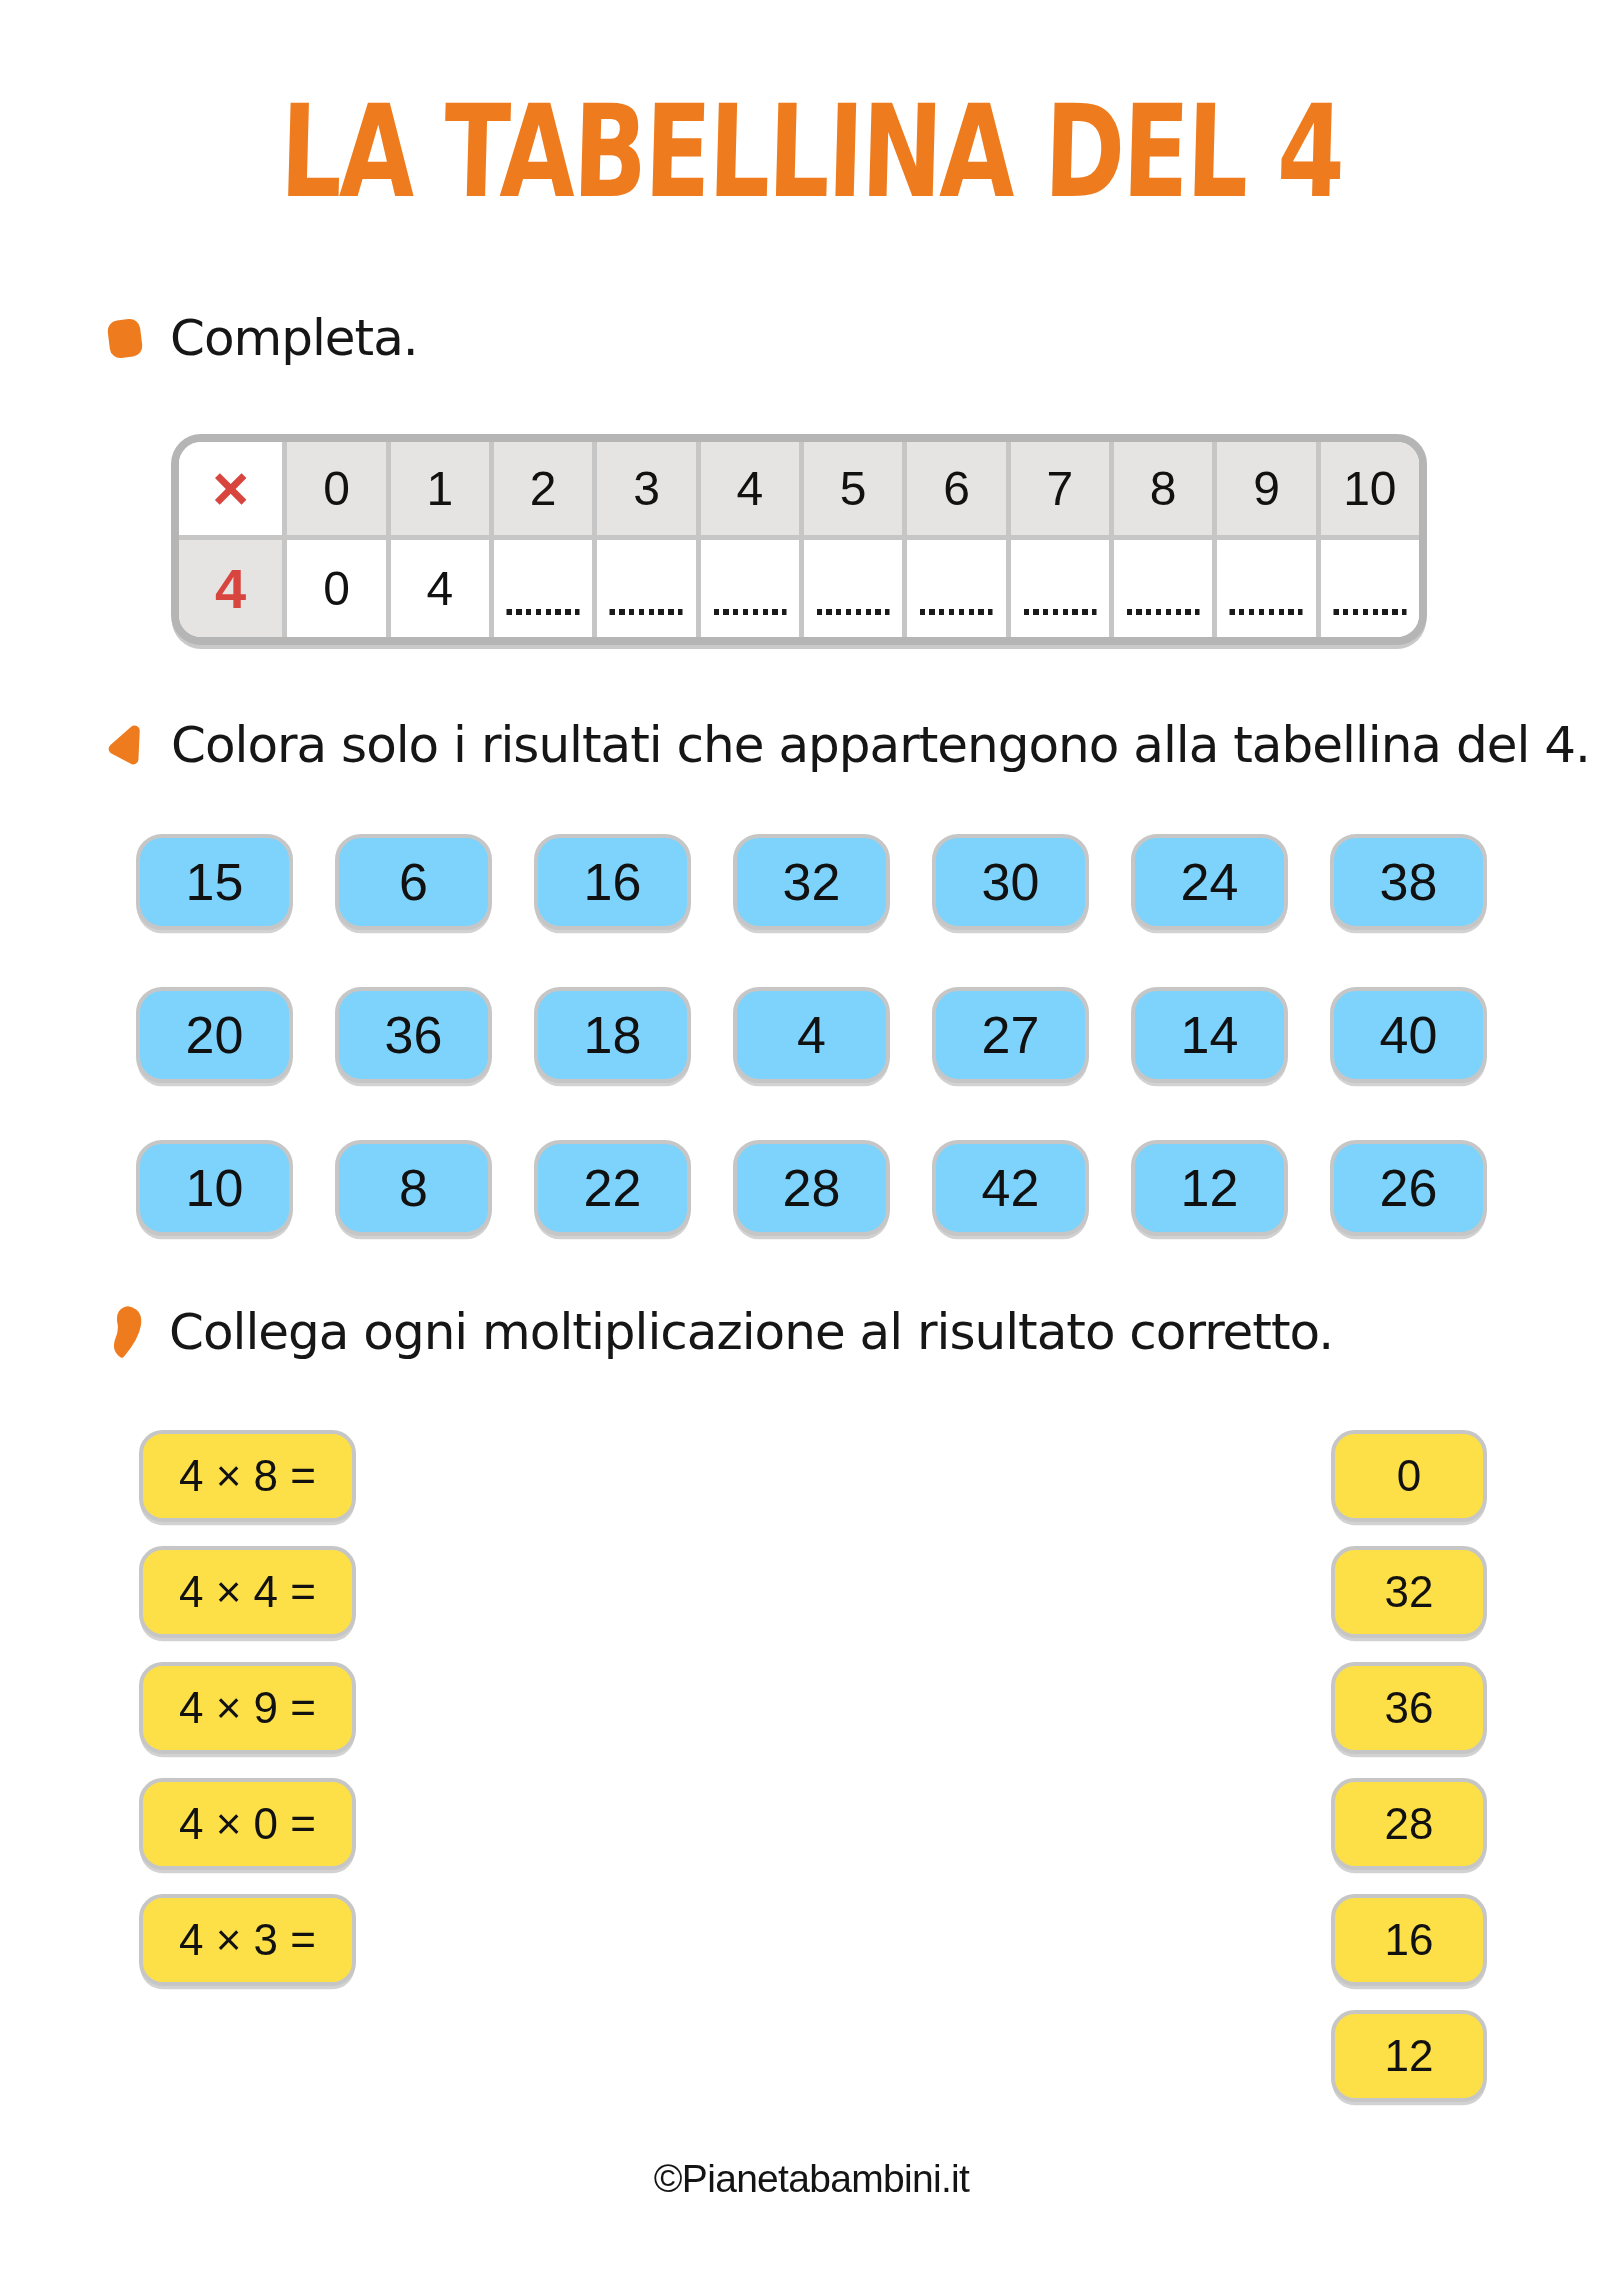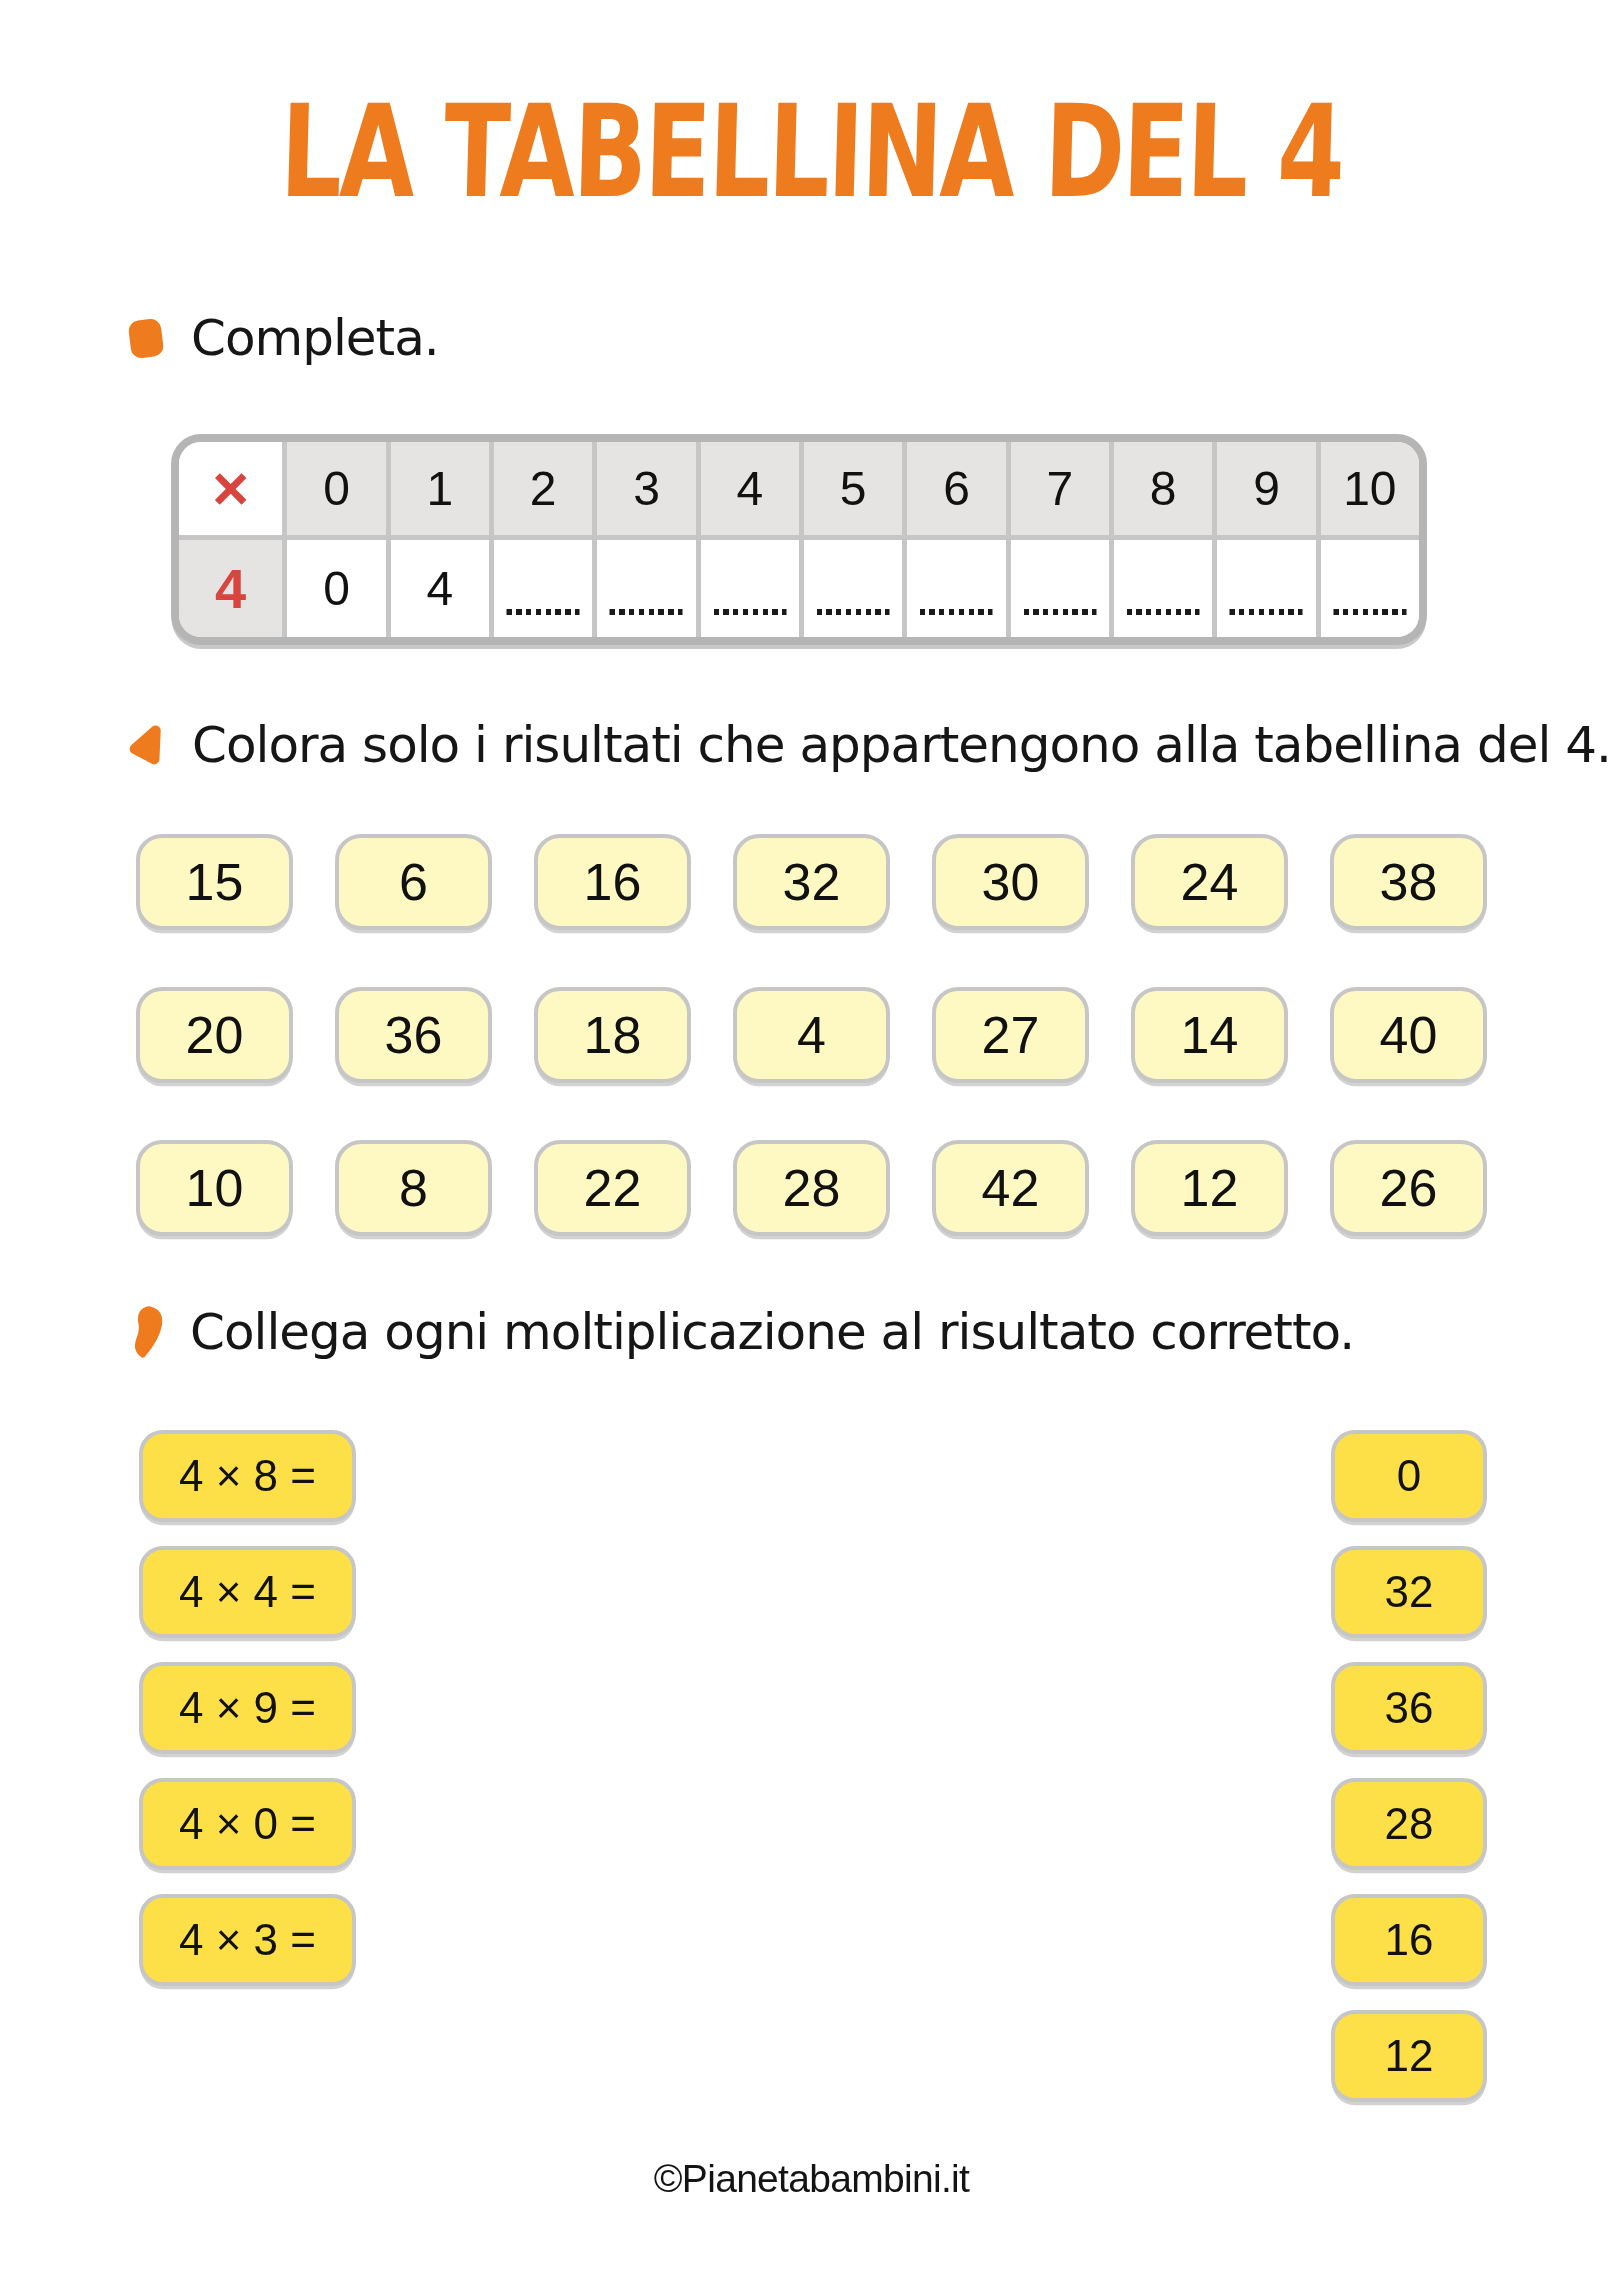--- a/index.html
+++ b/index.html
@@ -18,21 +18,21 @@
     font-family:"Liberation Sans",sans-serif;color:var(--ink);overflow:hidden;
   }
   
   .title{
     position:absolute;top:77px;left:0;width:100%;text-align:center;
     font-family:"DejaVu Sans",sans-serif;font-weight:bold;font-size:128px;
     color:var(--orange);letter-spacing:-3.3px;white-space:nowrap;
     transform:scaleX(0.76) skewX(-2deg);
   }
   
-  .heading{position:absolute;left:127px;display:flex;align-items:center;gap:26px}
+  .heading{position:absolute;left:106px;display:flex;align-items:center;gap:26px}
   .heading-text{
     font-family:"DejaVu Sans",sans-serif;font-size:50px;letter-spacing:-1px;
     color:var(--ink);white-space:nowrap;
   }
   #h-completa{top:309px}
   #h-colora{top:716px}
   #h-collega{top:1303px}
   .icon{display:inline-flex;align-items:center;justify-content:center}
   
   .mtable{
@@ -58,21 +58,21 @@
     width:73px;height:5.9px;
     background:repeating-linear-gradient(90deg,#1b1b1b 0 5.2px,transparent 5.2px 9.8px);
   }
   
   .numgrid{
     position:absolute;left:136px;top:834px;width:1351px;
     display:flex;flex-direction:column;gap:57px;
   }
   .numrow{display:flex;justify-content:space-between}
   .numbox{
-    width:157px;height:96px;background:#fef9c3;
+    width:157px;height:96px;background:#7dd3fc;
     border:4.6px solid var(--boxborder);border-radius:26px;
     box-shadow:0 4.6px 0 -1.3px #d2d2d2;
     display:flex;align-items:center;justify-content:center;
     font-size:52px;color:#111;
   }
   
   .matching{
     position:absolute;left:139px;top:1430px;width:1348px;
     display:flex;justify-content:space-between;
   }

